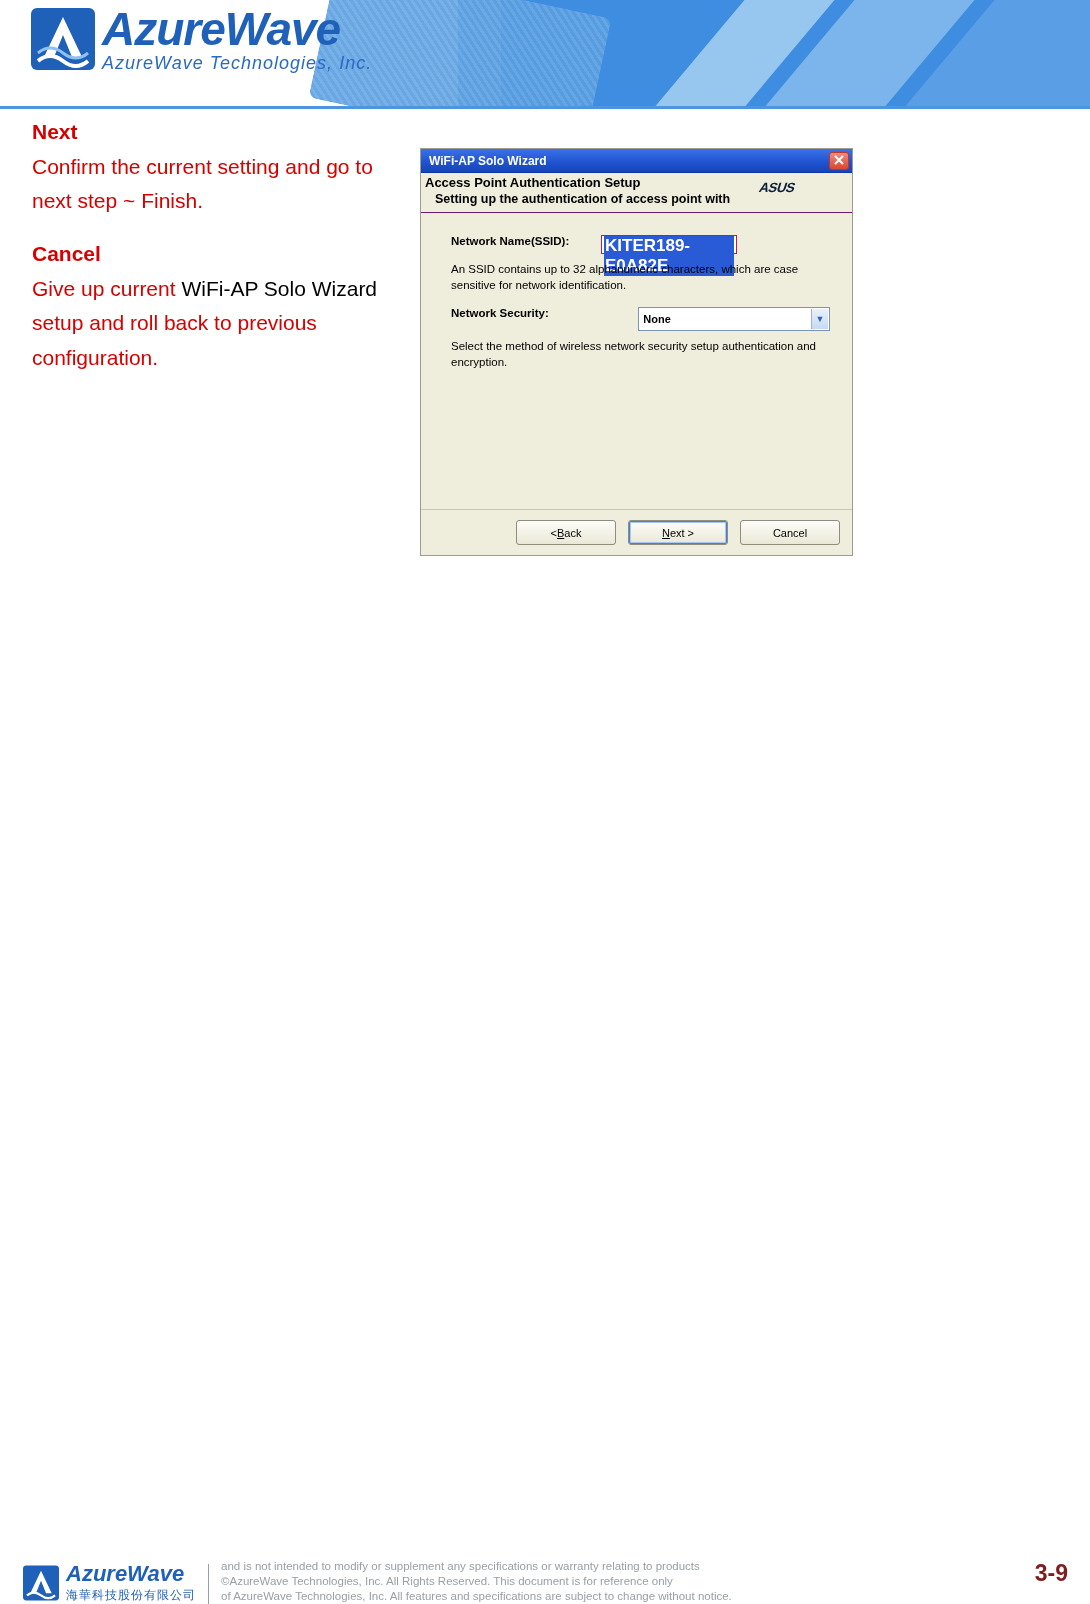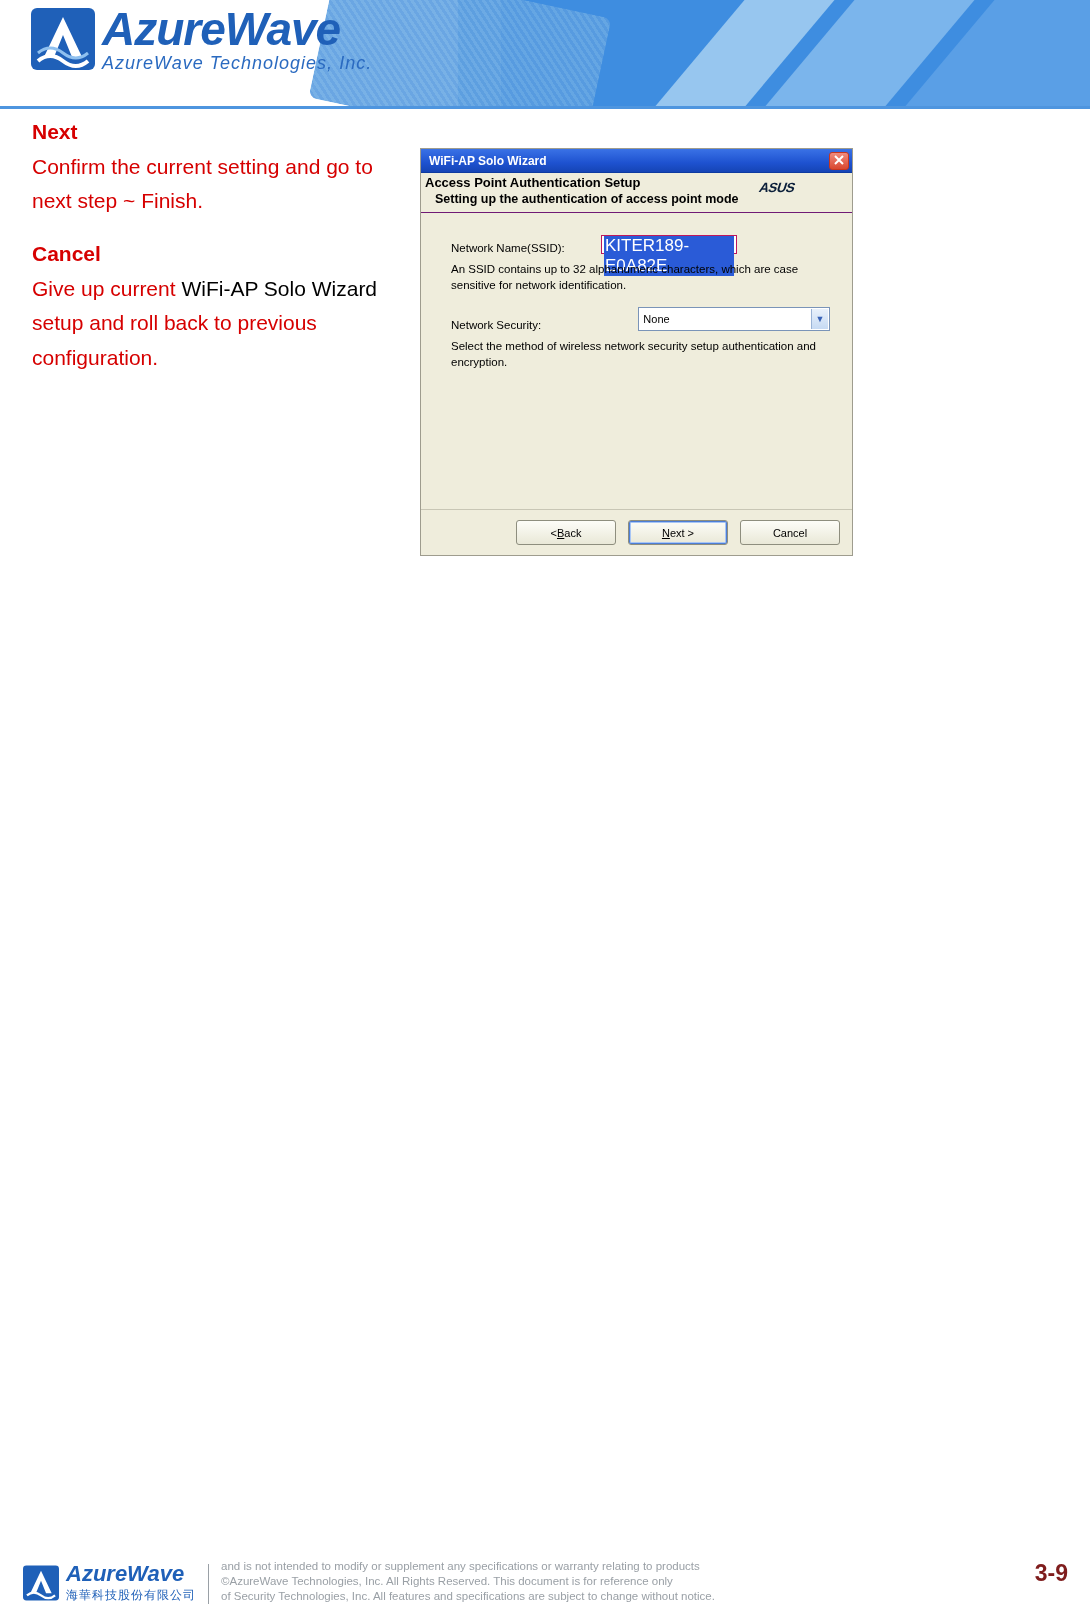--- a/index.html
+++ b/index.html
@@ -110,21 +110,21 @@
   .asus{
     position:absolute; right:8px; top:28px;
   }
   .asus svg{ width:92px; height:22px;}
   .dialog-body{
     background:#efeddc; padding:22px 22px 14px 30px;
     font-size:11.5px; color:#000;
     min-height:260px;
     position:relative;
   }
-  .form-row{ display:flex; align-items:flex-end; margin-bottom:8px;}
+  .form-row{ display:flex; align-items:flex-start; margin-bottom:8px;font-weight:bold;}
   .form-row label{ width:150px;}
   .ssid-field{
     width:130px; height:17px; border:1px solid #be185d;
     font-size:17px; padding:0 2px; background:#fff;
   }
   .ssid-field .sel{
     background:#2a5bd7; color:#fff; display:inline-block; padding:0 1px;
   }
   .hint{ margin:4px 0 14px 0; line-height:1.35;}
   .sec-select{
@@ -221,21 +221,21 @@
       <span>
         <svg width="10" height="10" viewBox="0 0 10 10">
             <path d="M1 1 L9 9 M9 1 L1 9" stroke="#fff" stroke-width="2"></path>
           </svg>
       </span>
     </span>
   </div>
 
   <div class="subheader">
     <div class="h1">Access Point Authentication Setup</div>
-    <div class="h2">Setting up the authentication of access point mode</div>
+    <div class="h2">Setting up the authentication of access point with</div>
     <span class="asus">
       <svg viewBox="0 0 180 32">
         <g transform="skewX(-18)">
           <text x="20" y="24" font-family="Arial Black, Arial, sans-serif" font-weight="900" font-size="26" fill="#0b1f3a" letter-spacing="-1">ASUS</text>
         </g>
       </svg>
     </span>
   </div>
 
   <div class="dialog-body">
@@ -282,16 +282,16 @@
     </svg>
     <span class="ft-text">
       <div class="big">AzureWave</div>
       <div class="cn">海華科技股份有限公司</div>
     </span>
   </div>
   <div class="foot-sep"></div>
   <div class="legal">
     <div>and is not intended to modify or supplement any specifications or  warranty relating to products</div>
     <div>©AzureWave Technologies, Inc. All Rights Reserved. This document is for reference only</div>
-    <div>of Security Technologies, Inc.  All features and specifications are subject to change without notice.</div>
+    <div>of AzureWave Technologies, Inc.  All features and specifications are subject to change without notice.</div>
   </div>
   <div class="page-no">3-9</div>
 </div>
 
 </body></html>

